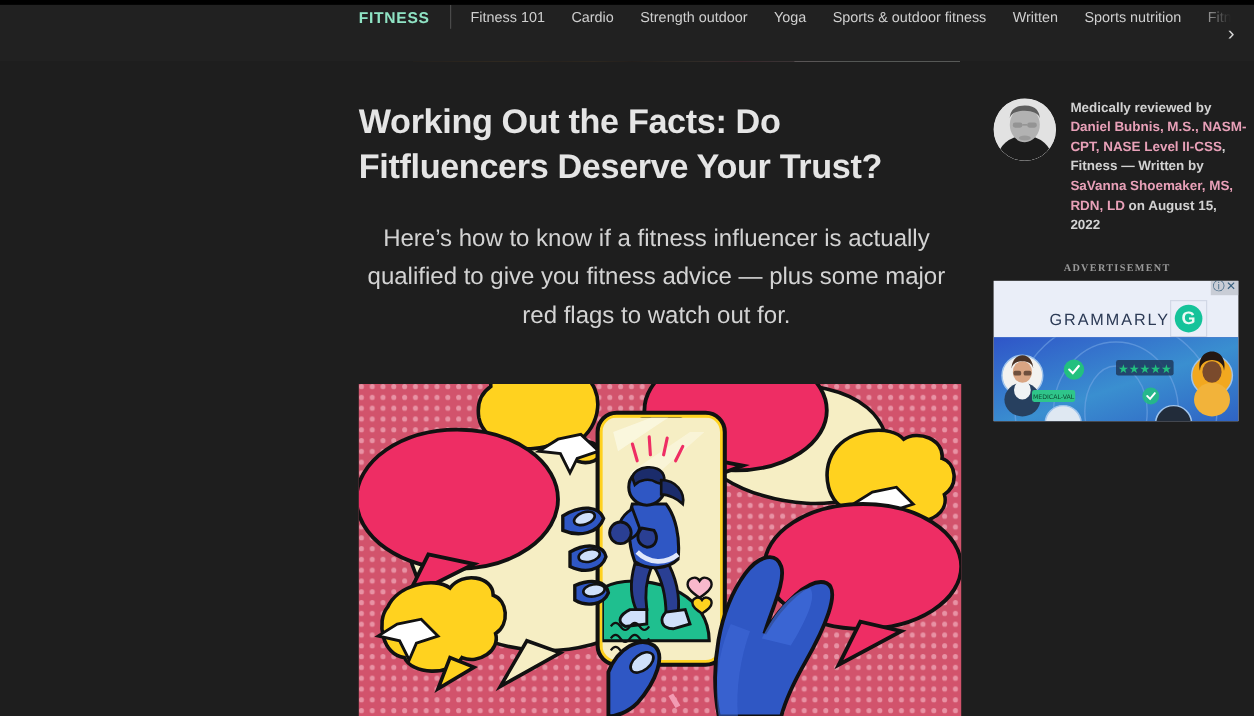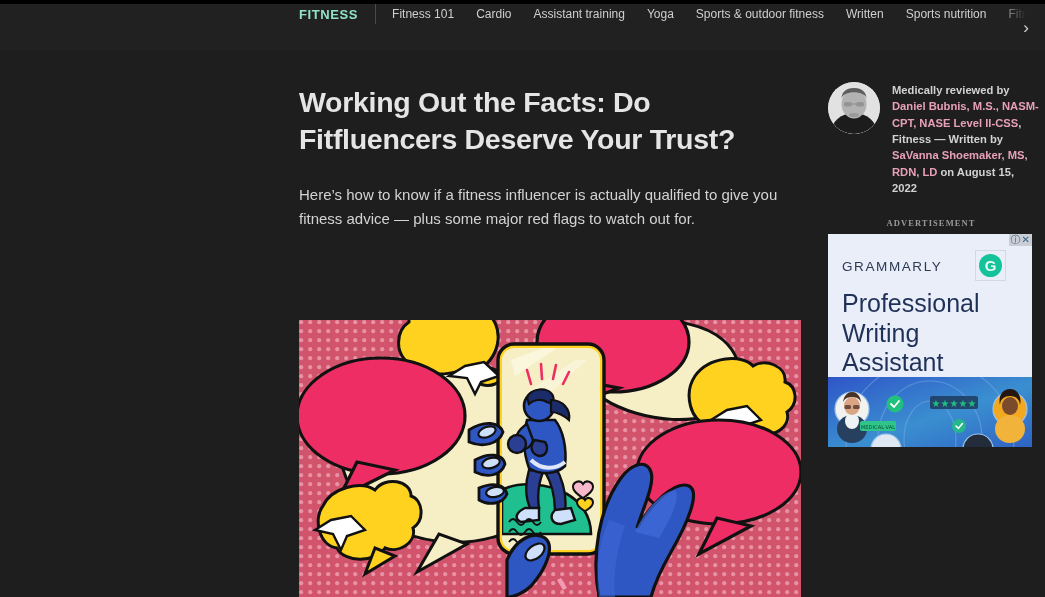--- a/index.html
+++ b/index.html
@@ -169,23 +169,24 @@
   }
   .toc-sep {
     color: #6d5b62;
     font-size: 13px;
     margin: 0 9px;
   }
 
   .intro {
     margin-top: 24px;
     color: #d3d3d3;
-    font-size: 15px;
+    font-size: 20px;
     line-height: 1.62;
     width: 496px;
+    text-align: center;
   }
 
   
   .hero {
     position: absolute;
     left: 299px;
     top: 269px;
     width: 502px;
     height: 277px;
     overflow: hidden;
@@ -253,21 +254,21 @@
     cursor: pointer;
   }
   .adc-i, .adc-x {
     font-size: 10px;
     color: #39607f;
     line-height: 1;
     font-family: "Liberation Sans", sans-serif;
   }
   .ad-top {
     display: flex;
-    justify-content: space-between;
+    justify-content: flex-end;
     align-items: flex-start;
     padding: 16px 26px 0 14px;
   }
   .ad-brand {
     color: #2c3a55;
     font-size: 13.5px;
     letter-spacing: 1.6px;
     font-weight: normal;
     padding-top: 9px;
   }
@@ -326,21 +327,21 @@
 
   <div class="bg-strip"></div>
   <div class="bg-strip-white"></div>
 
   <nav class="subnav">
     <div class="subnav-inner">
       <span class="subnav-brand">FITNESS</span>
       <span class="subnav-divider"></span>
       <span class="subnav-link">Fitness 101</span>
       <span class="subnav-link">Cardio</span>
-      <span class="subnav-link">Assistant training</span>
+      <span class="subnav-link">Strength outdoor</span>
       <span class="subnav-link">Yoga</span>
       <span class="subnav-link">Sports &amp; outdoor fitness</span>
       <span class="subnav-link">Written</span>
       <span class="subnav-link">Sports nutrition</span>
       <span class="subnav-link">Fitness products</span>
 
     </div>
     <div class="subnav-fade"></div>
     <span class="subnav-arrow">›</span>
   </nav>
@@ -503,21 +504,20 @@
           <span class="adc-x">✕</span>
         </div>
 
         <div class="ad-top">
           <div class="ad-brand">GRAMMARLY</div>
           <div class="ad-logo-frame">
             <div class="ad-logo"></div>
           </div>
         </div>
 
-        <div class="ad-head">Professional Writing Assistant</div>
 
         <div class="ad-image">
           <svg width="204" height="70" viewBox="0 0 204 70">
             <defs>
               <linearGradient id="adg" x1="0" y1="0" x2="1" y2="1">
                 <stop offset="0%" stop-color="#2f55c8"></stop>
                 <stop offset="55%" stop-color="#3a8fd0"></stop>
                 <stop offset="100%" stop-color="#2f63c4"></stop>
               </linearGradient>
               <clipPath id="adclip">

